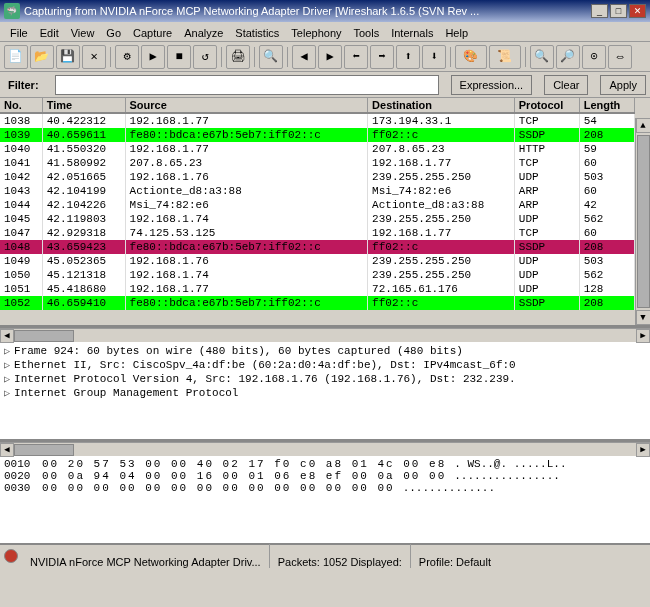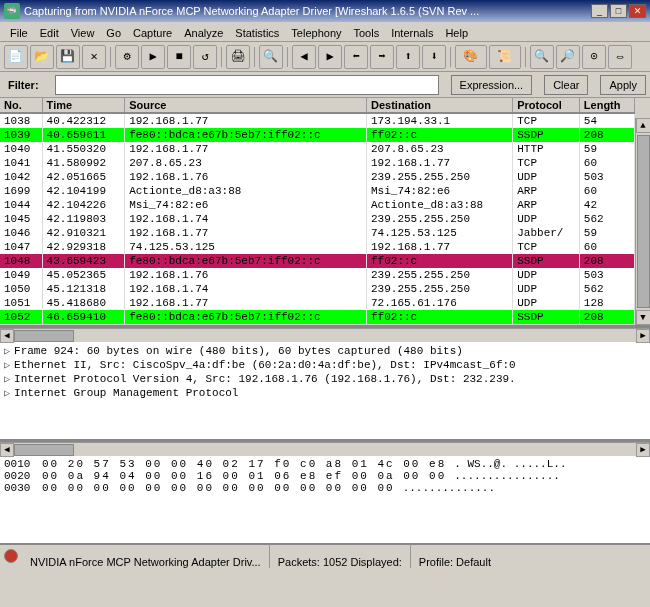--- a/index.html
+++ b/index.html
@@ -303,21 +303,21 @@
   </tr>
           <tr class="row-normal">
     <td>1042</td>
     <td>42.051665</td>
     <td>192.168.1.76</td>
     <td>239.255.255.250</td>
     <td>UDP</td>
     <td>503</td>
   </tr>
           <tr class="row-normal">
-    <td>1699</td>
+    <td>1043</td>
     <td>42.104199</td>
     <td>Actionte_d8:a3:88</td>
     <td>Msi_74:82:e6</td>
     <td>ARP</td>
     <td>60</td>
   </tr>
           <tr class="row-normal">
     <td>1044</td>
     <td>42.104226</td>
     <td>Msi_74:82:e6</td>
@@ -325,28 +325,20 @@
     <td>ARP</td>
     <td>42</td>
   </tr>
           <tr class="row-normal">
     <td>1045</td>
     <td>42.119803</td>
     <td>192.168.1.74</td>
     <td>239.255.255.250</td>
     <td>UDP</td>
     <td>562</td>
-  </tr>
-          <tr class="row-normal">
-    <td>1046</td>
-    <td>42.910321</td>
-    <td>192.168.1.77</td>
-    <td>74.125.53.125</td>
-    <td>Jabber/</td>
-    <td>59</td>
   </tr>
           <tr class="row-normal">
     <td>1047</td>
     <td>42.929318</td>
     <td>74.125.53.125</td>
     <td>192.168.1.77</td>
     <td>TCP</td>
     <td>60</td>
   </tr>
           <tr class="row-highlight-cyan">

